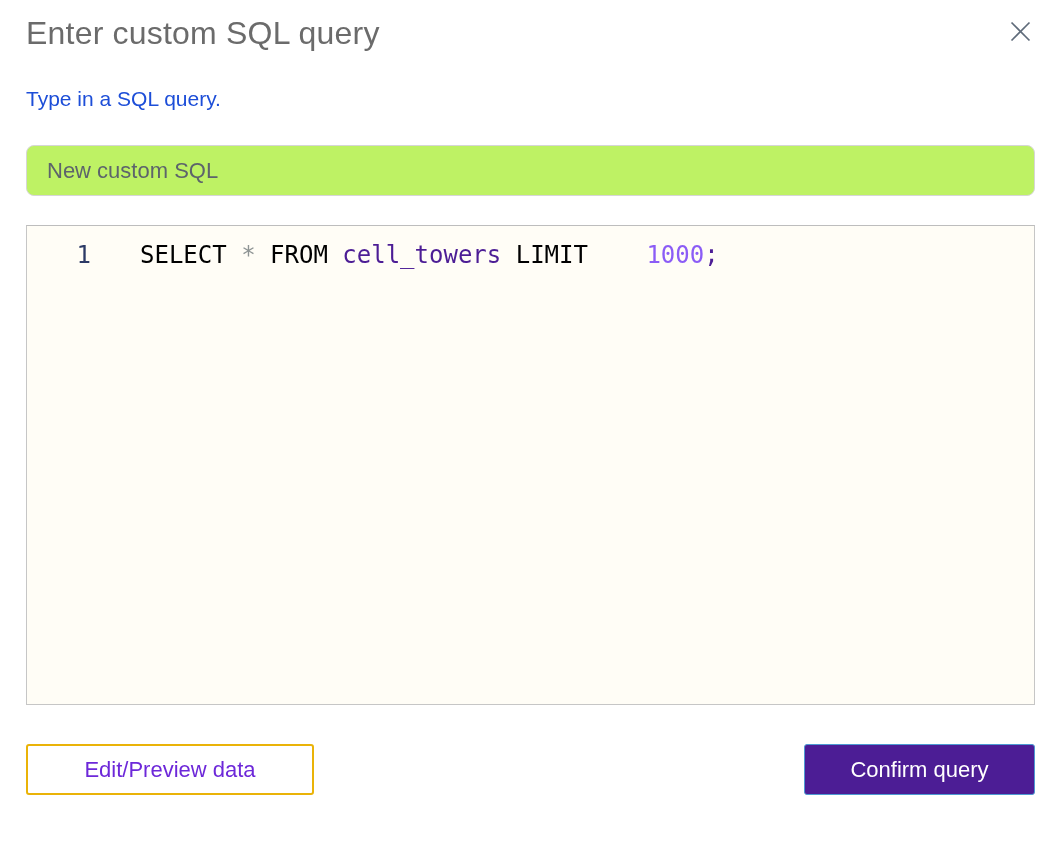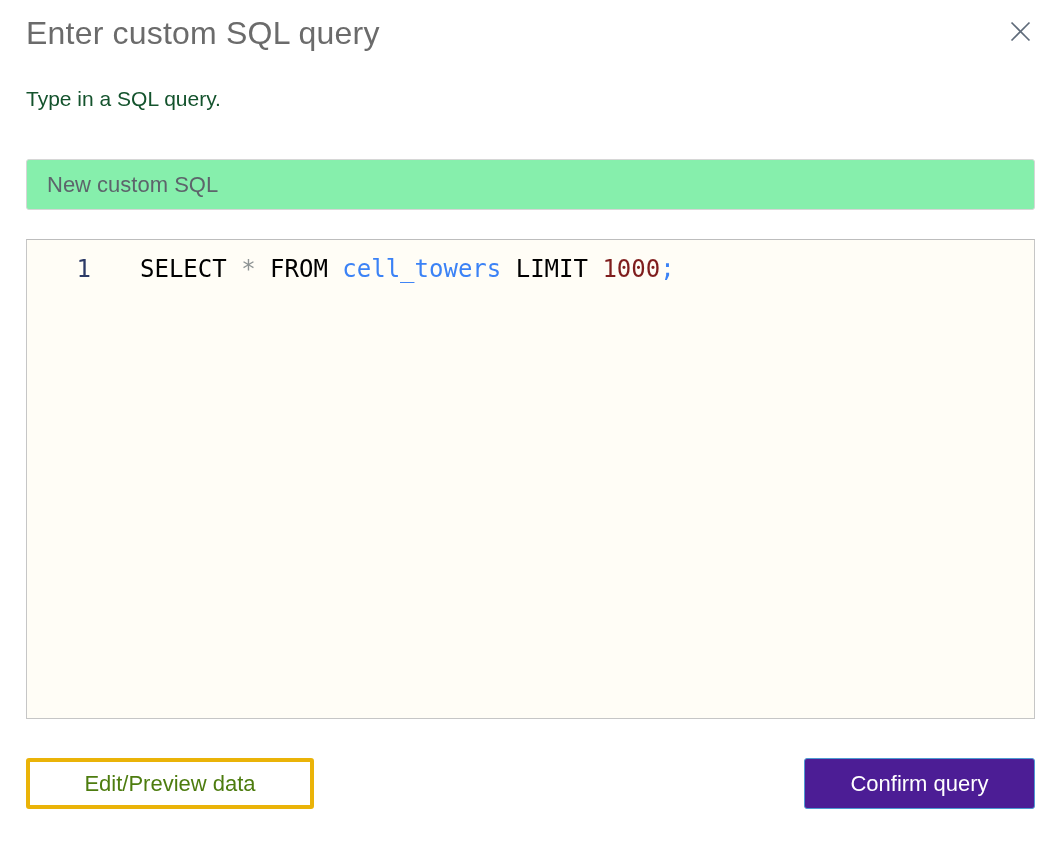--- a/index.html
+++ b/index.html
@@ -35,31 +35,31 @@
     padding: 0;
     margin: 6px 3px 0 0;
     cursor: pointer;
     line-height: 0;
   }
   .modal-subtitle {
     margin: 34px 0 8px 0;
     font-size: 21px;
     font-weight: 400;
     line-height: 25px;
-    color: #14532d;
+    color: #1d4ed8;
   }
   .name-input {
     display: block;
     width: 100%;
     height: 51px;
-    margin-top: 48px;
+    margin-top: 34px;
     padding: 0 20px;
     border: 1px solid #d6d6d6;
-    border-radius: 3px;
-    background: #86efac;
+    border-radius: 8px;
+    background: #bef264;
     font-family: "Liberation Sans", sans-serif;
     font-size: 22px;
     color: #5d646b;
     outline: none;
   }
   .sql-editor {
     margin-top: 29px;
     height: 480px;
     border: 1px solid #c6c6c6;
     border-top-color: #bdbdbd;
@@ -77,42 +77,42 @@
   }
   .gutter {
     width: 64px;
     text-align: right;
     color: #2c3a66;
     flex: 0 0 64px;
     user-select: none;
   }
   .code { margin-left: 49px; color: #151515; }
   .tok-keyword  { color: #000000; }
-  .tok-number   { color: #7f1d1d; }
+  .tok-number   { color: #8b5cf6; margin-left: 44px; }
   .tok-operator { color: #8e9494; }
-  .tok-plain    { color: #3b82f6; }
+  .tok-plain    { color: #4c1d95; }
   .modal-footer {
     margin-top: 39px;
     display: flex;
     justify-content: space-between;
     align-items: center;
   }
   .btn {
     height: 51px;
     border-radius: 3px;
     font-family: "Liberation Sans", sans-serif;
     font-size: 22px;
     cursor: pointer;
     padding: 0 30px;
   }
   .btn-secondary {
     min-width: 288px;
     background: #ffffff;
-    border: 4px solid #eab308;
-    color: #4d7c0f;
+    border: 2px solid #eab308;
+    color: #6d28d9;
   }
   .btn-primary {
     min-width: 231px;
     background: #4c1d95;
     border: 1px solid #4d9ad2;
     color: #ffffff;
   }
 </style>
 </head>
 <body>

